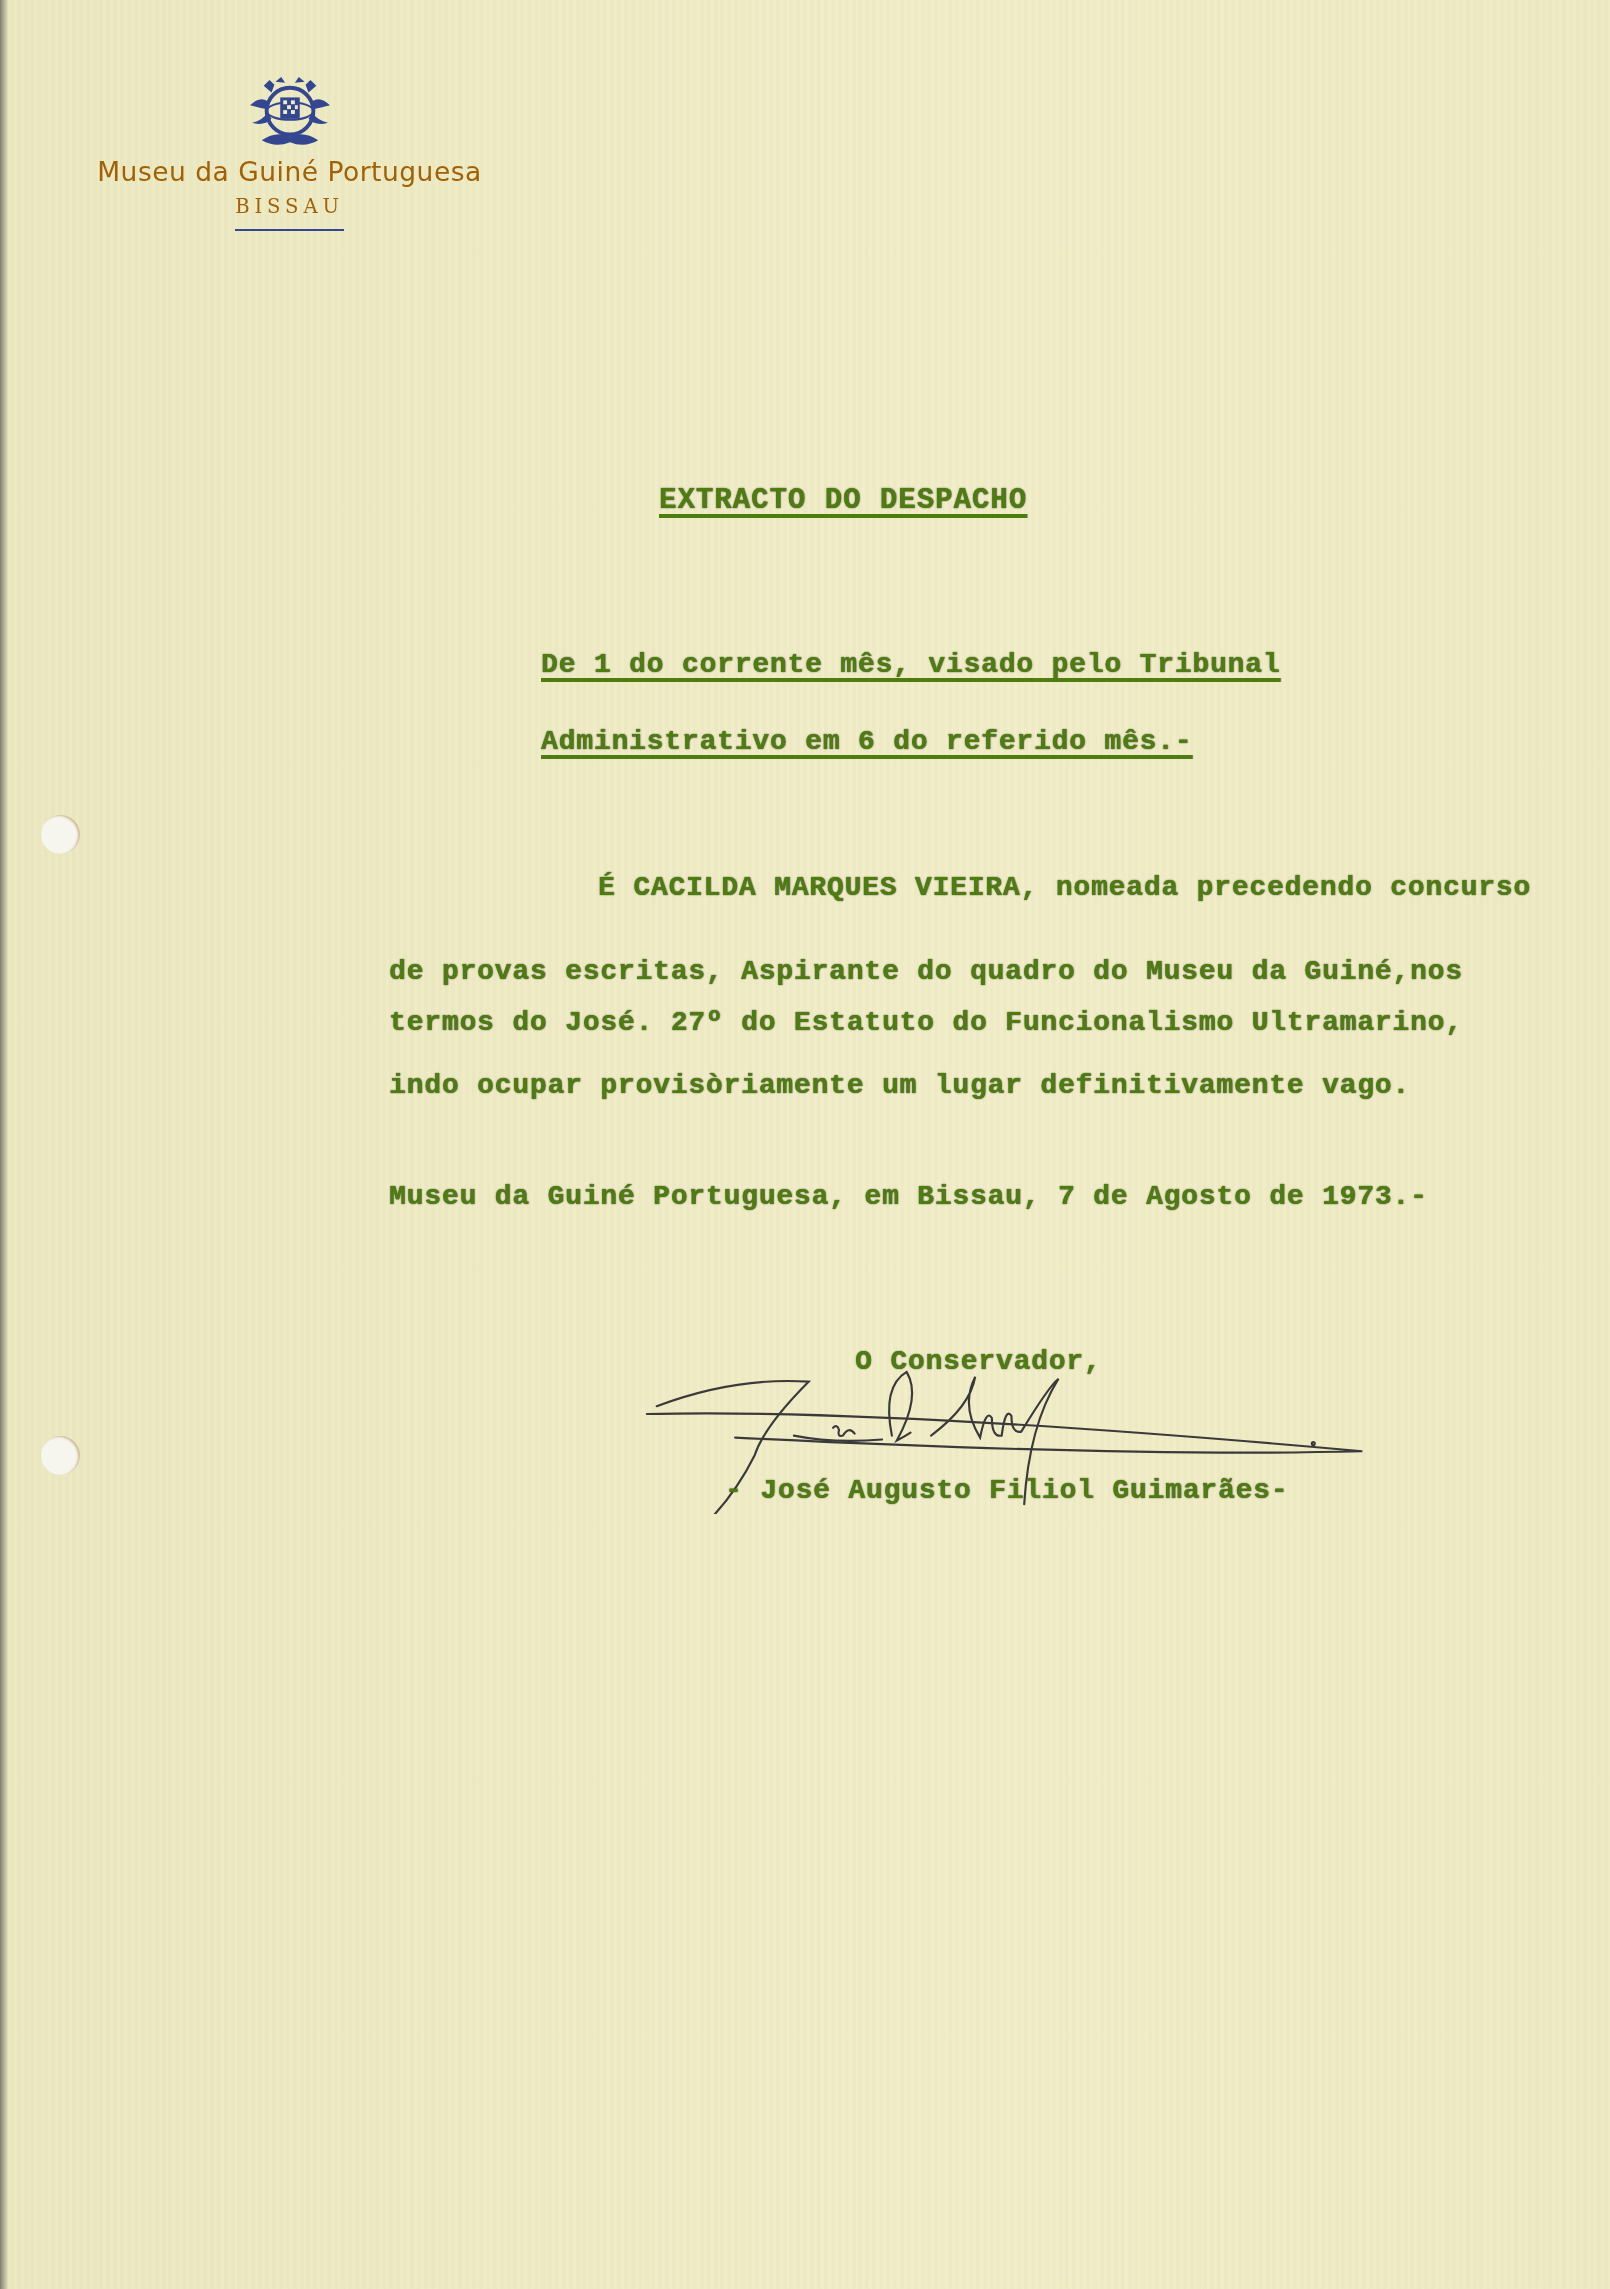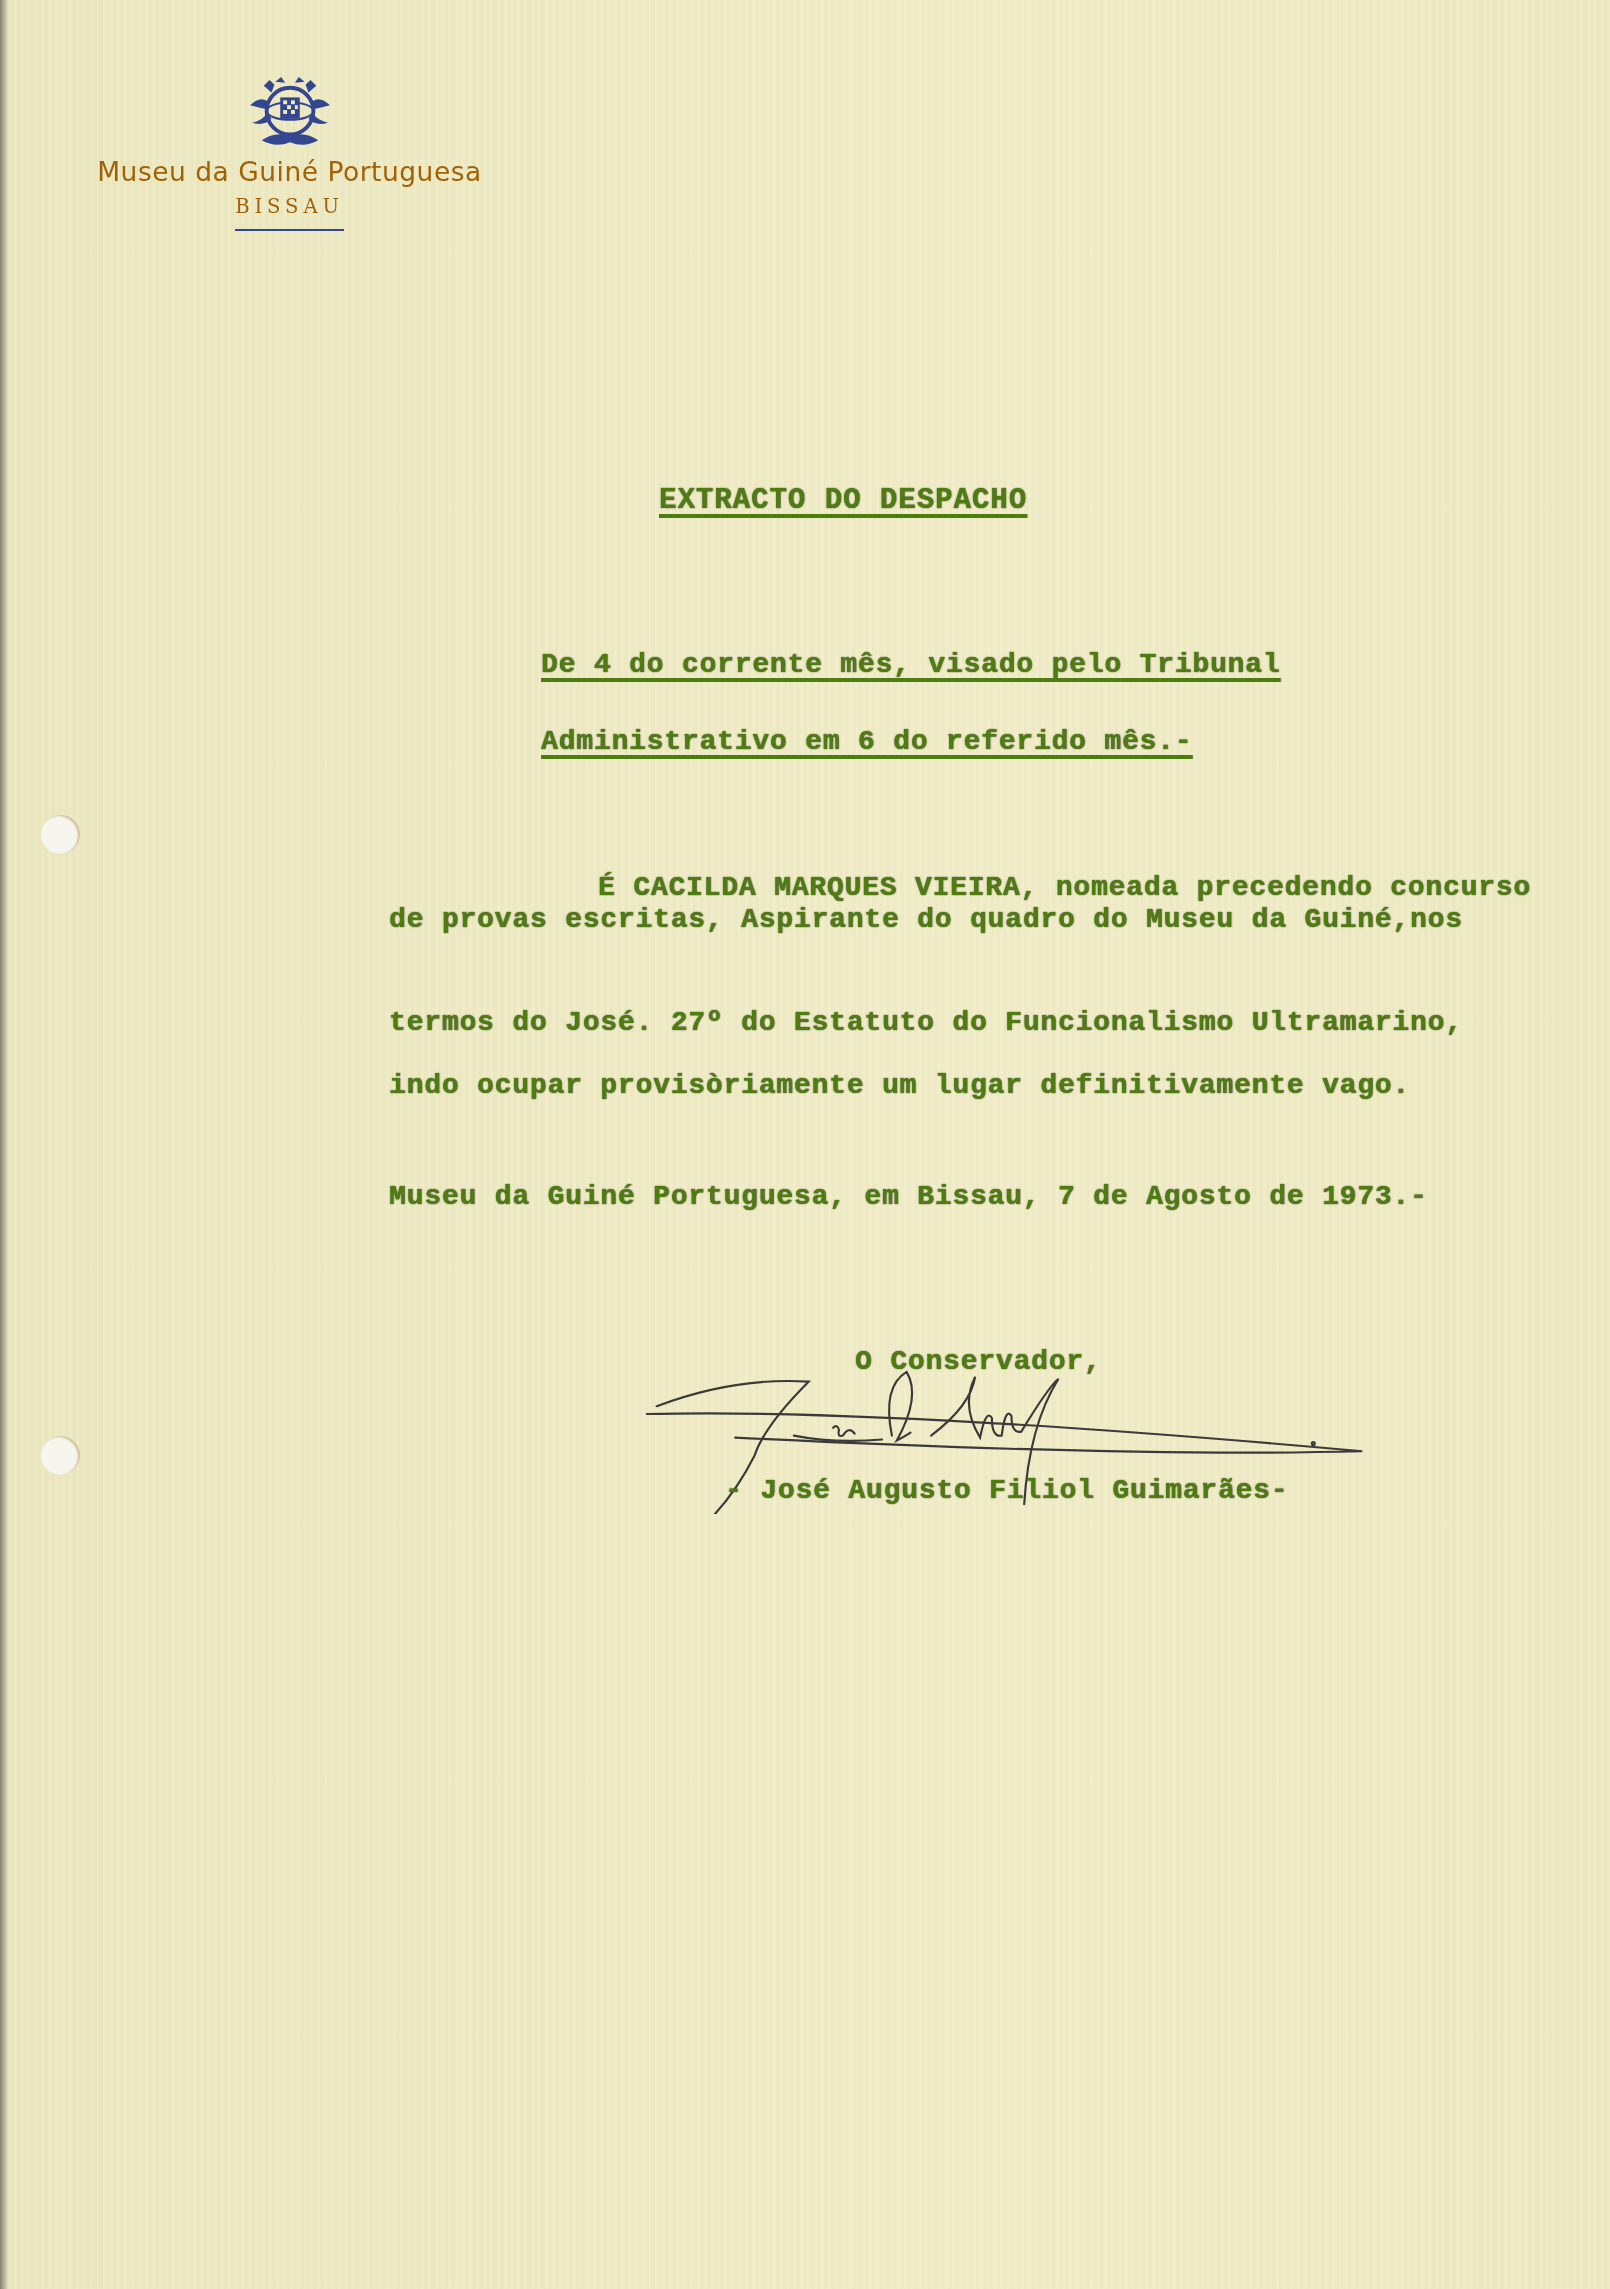--- a/index.html
+++ b/index.html
@@ -54,25 +54,25 @@
       <rect x="38" y="35" width="4" height="4"></rect>
         <rect x="46" y="35" width="4" height="4"></rect>
     </g>
   </svg>
   <div class="org-name">Museu da Guiné Portuguesa</div>
   <div class="city">BISSAU</div>
 </div>
 
 <div class="typed u" style="left:659px; top:484px; font-size:29px; letter-spacing:1px;">EXTRACTO DO DESPACHO</div>
 
-<div class="typed u" style="left:541px; top:649px;">De 4 do corrente mês, visado pelo Tribunal</div>
+<div class="typed u" style="left:541px; top:649px;">De 1 do corrente mês, visado pelo Tribunal</div>
 <div class="typed u" style="left:541px; top:726px;">Administrativo em 6 do referido mês.-</div>
 
 <div class="typed" style="left:573px; top:872px;margin-left:25px;">É CACILDA MARQUES VIEIRA, nomeada precedendo concurso</div>
-<div class="typed" style="left:389px; top:904px;">de provas escritas, Aspirante do quadro do Museu da Guiné,nos</div>
+<div class="typed" style="left:389px; top:956px;">de provas escritas, Aspirante do quadro do Museu da Guiné,nos</div>
 <div class="typed" style="left:389px; top:1007px;">termos do José. 27º do Estatuto do Funcionalismo Ultramarino,</div>
 <div class="typed" style="left:389px; top:1070px;">indo ocupar provisòriamente um lugar definitivamente vago.</div>
 
 <div class="typed" style="left:389px; top:1181px;">Museu da Guiné Portuguesa, em Bissau, 7 de Agosto de 1973.-</div>
 
 <div class="typed" style="left:855px; top:1346px;">O Conservador,</div>
 
 <svg class="sig" viewBox="0 0 760 150">
   <g fill="none" stroke="#3a3a3a" stroke-width="2.2" stroke-linecap="round">
     <path d="M20 40 Q 100 10 175 15 Q 130 60 120 90 Q 100 130 70 160"></path>

